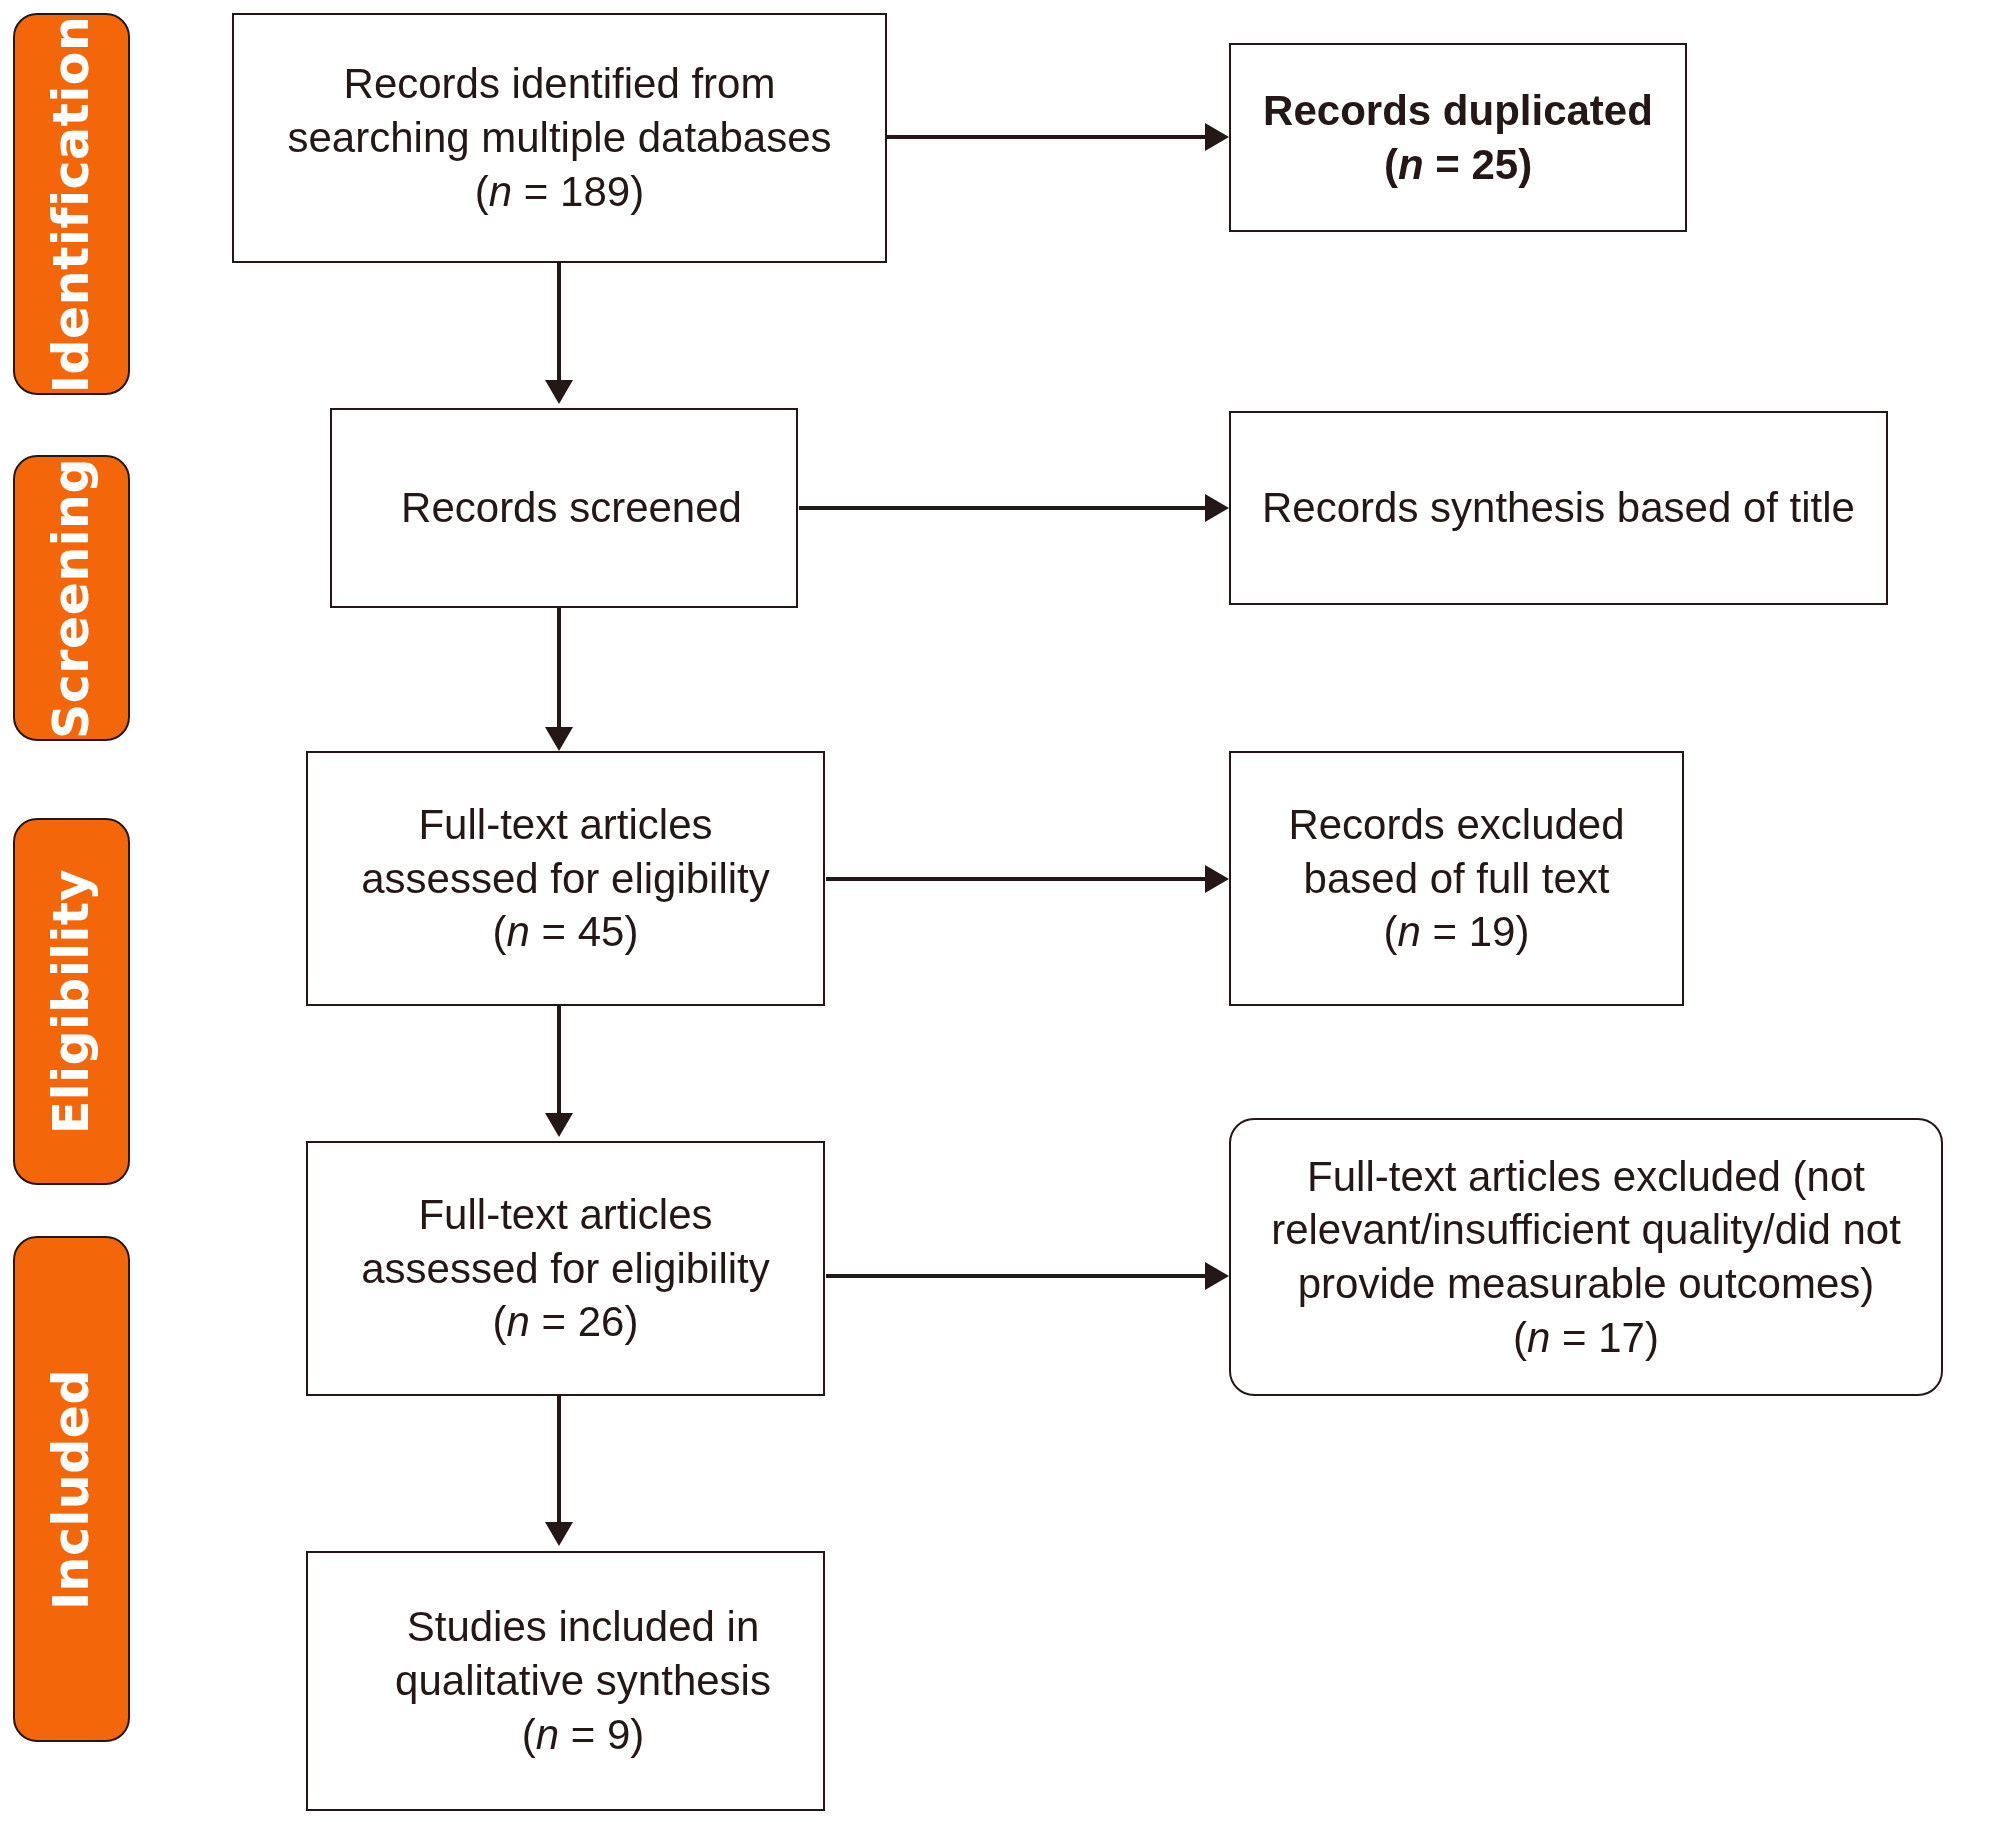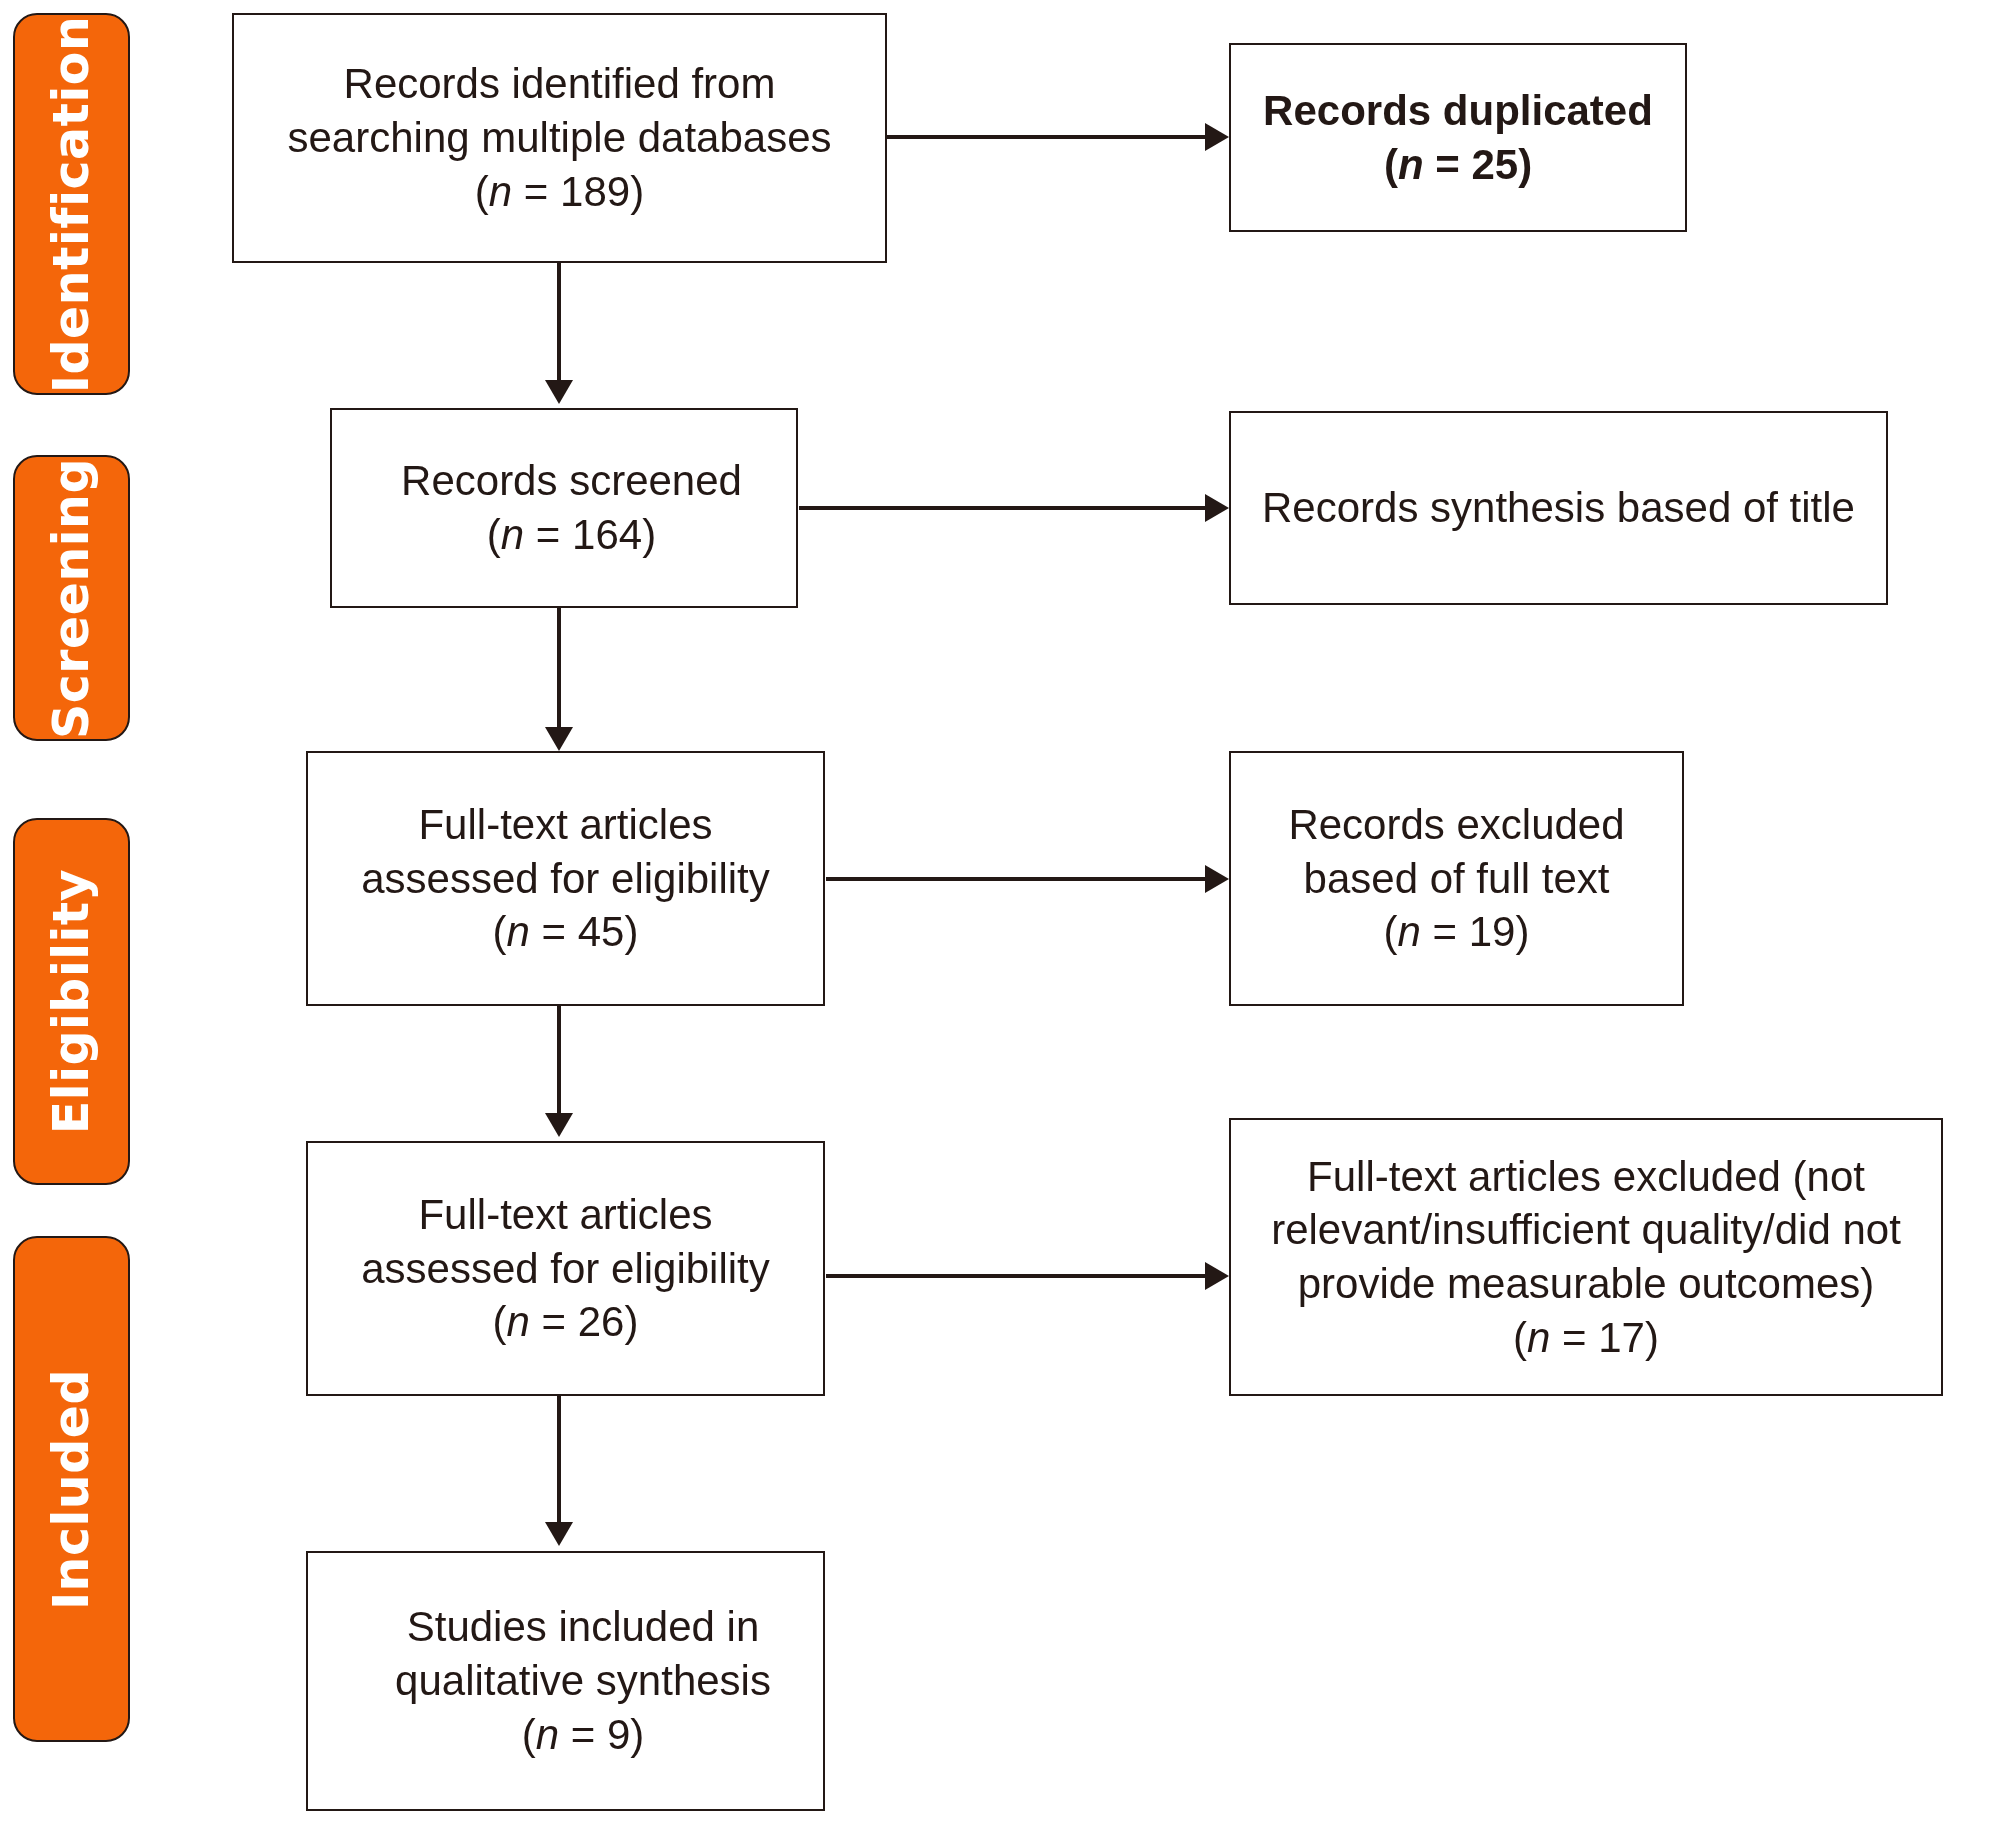--- a/index.html
+++ b/index.html
@@ -115,21 +115,20 @@
 
   <div class="conn h" style="left:887px; top:135px; width:318px;"></div>
   <div class="arrow-right" style="left:1205px; top:123px;"></div>
 
   <div class="conn v" style="left:557px; top:263px; width:3.7px; height:119px;"></div>
   <div class="arrow-down" style="left:545px; top:380px;"></div>
 
   <div class="flow-box" style="left:330px; top:408px; width:468px; height:200px;padding-left:28px;">
     <span class="box-text">
       <span>Records screened</span><br>
-      <span class="n-line"><span>(</span><i>n</i><span> = </span><span>164</span><span>)</span></span>
     </span>
   </div>
 
   <div class="flow-box" style="left:1229px; top:411px; width:659px; height:194px;">
     <span class="box-text">
       <span>Records synthesis based of title</span><br>
     </span>
   </div>
 
   <div class="conn h" style="left:799px; top:506px; width:406px;"></div>
@@ -161,21 +160,21 @@
   <div class="arrow-down" style="left:545px; top:1113px;"></div>
 
   <div class="flow-box" style="left:306px; top:1141px; width:519px; height:255px;">
     <span class="box-text">
       <span>Full-text articles</span><br>
       <span>assessed for eligibility</span><br>
       <span class="n-line"><span>(</span><i>n</i><span> = </span><span>26</span><span>)</span></span>
     </span>
   </div>
 
-  <div class="flow-box" style="left:1229px; top:1118px; width:714px; height:278px;">
+  <div class="flow-box" style="left:1229px; top:1118px; width:714px; height:278px;border-radius:25px;">
     <span class="box-text">
       <span>Full-text articles excluded (not</span><br>
       <span>relevant/insufficient quality/did not</span><br>
       <span>provide measurable outcomes)</span><br>
       <span class="n-line"><span>(</span><i>n</i><span> = </span><span>17</span><span>)</span></span>
     </span>
   </div>
 
   <div class="conn h" style="left:826px; top:1274px; width:379px;"></div>
   <div class="arrow-right" style="left:1205px; top:1262px;"></div>

